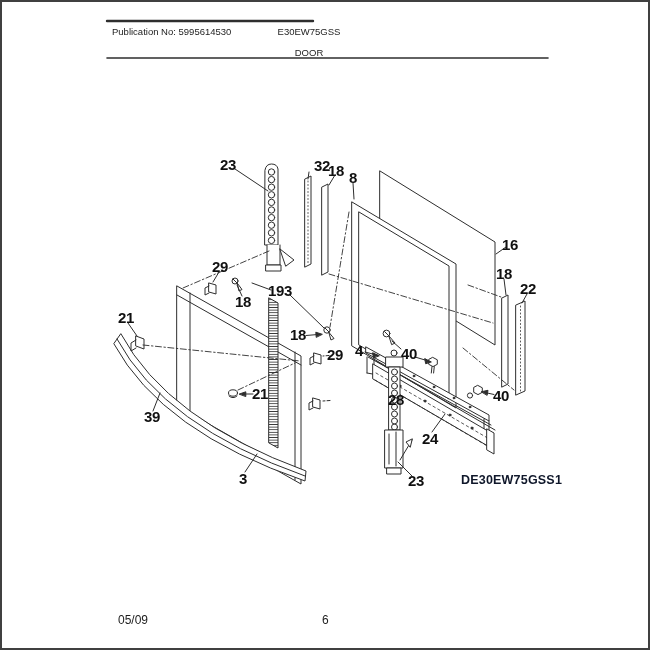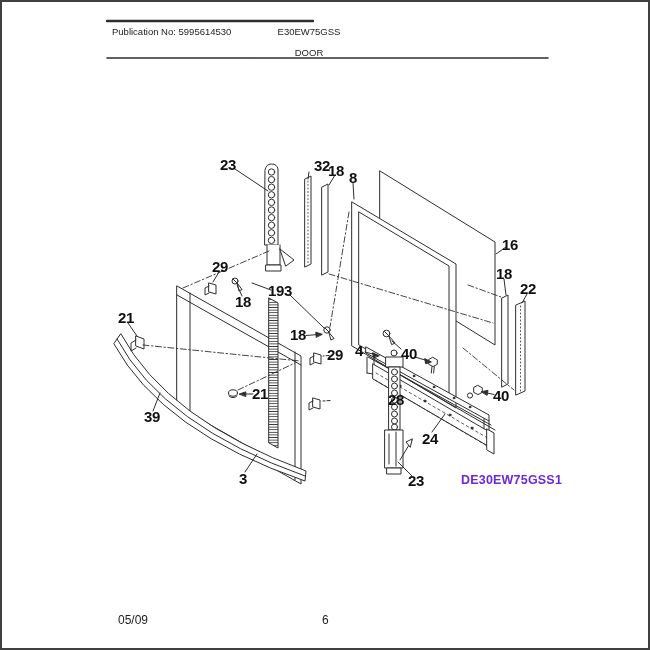--- a/index.html
+++ b/index.html
@@ -12,21 +12,21 @@
   .hdr-center{transform:translateX(-50%);}
   .ftr-text{position:absolute;font-size:12px;color:#1c1c1c;white-space:nowrap;}
   .diagram-svg{position:absolute;left:0;top:0;}
   .label-layer{position:absolute;left:0;top:0;width:100%;height:100%;pointer-events:none;}
   .part-label{
     position:absolute;transform:translate(-50%,-50%);
     font-size:15px;font-weight:bold;color:#101010;letter-spacing:-0.3px;white-space:nowrap;
   }
   .variant-code{
     position:absolute;left:459px;top:471px;font-size:12.5px;font-weight:bold;
-    color:#6d28d9;letter-spacing:0.2px;white-space:nowrap;
+    color:#0f172a;letter-spacing:0.2px;white-space:nowrap;
   }
 </style>
 </head>
 <body>
 
 <div class="page">
 
   <div class="hdr-text" style="left:110px;top:24px;">Publication No: 5995614530</div>
   <div class="hdr-text hdr-center" style="left:307px;top:24px;">E30EW75GSS</div>
   <div class="hdr-text hdr-center" style="left:307px;top:45px;">DOOR</div>

